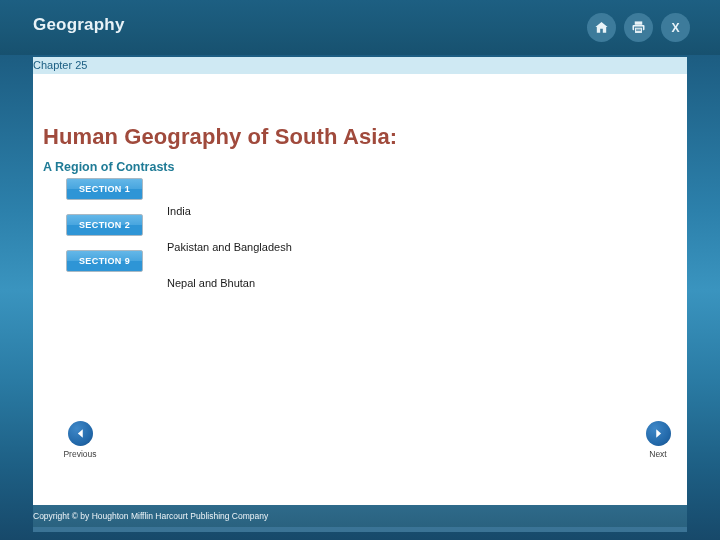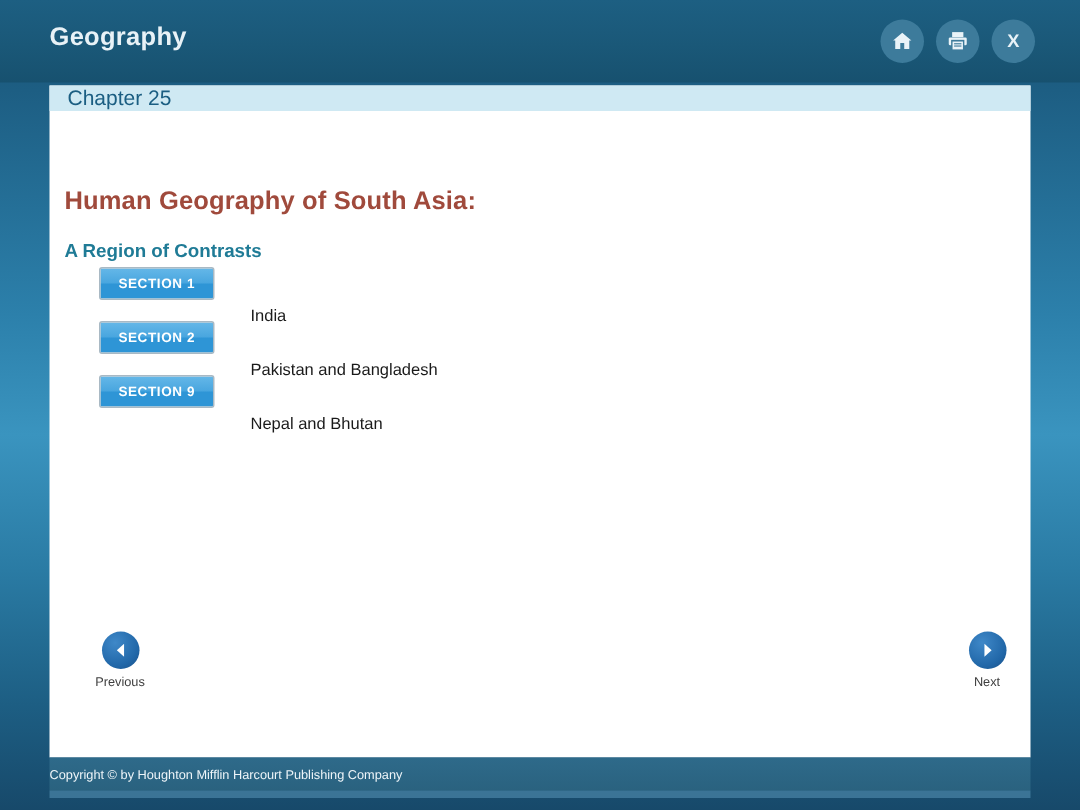--- a/index.html
+++ b/index.html
@@ -84,36 +84,35 @@
     top: 57px;
     width: 654px;
     height: 448px;
     background: #ffffff;
     z-index: 2;
   }
   .chapter-bar {
     height: 17px;
     background: #cfe9f3;
     color: #1b5e82;
-    font-size: 14px;
+    font-size: 11px;
     line-height: 17px;
-    padding-left: 12px;
     box-sizing: border-box;
   }
 
   .card-body {
     position: relative;
     height: 431px;
   }
 
   .title-main {
     position: absolute;
     left: 10px;
     top: 50px;
-    font-size: 17px;
+    font-size: 22px;
     font-weight: bold;
     color: #a04a3c;
     letter-spacing: 0.1px;
     text-align: center;
   }
   .title-sub {
     position: absolute;
     left: 10px;
     top: 86px;
     font-size: 12.5px;

